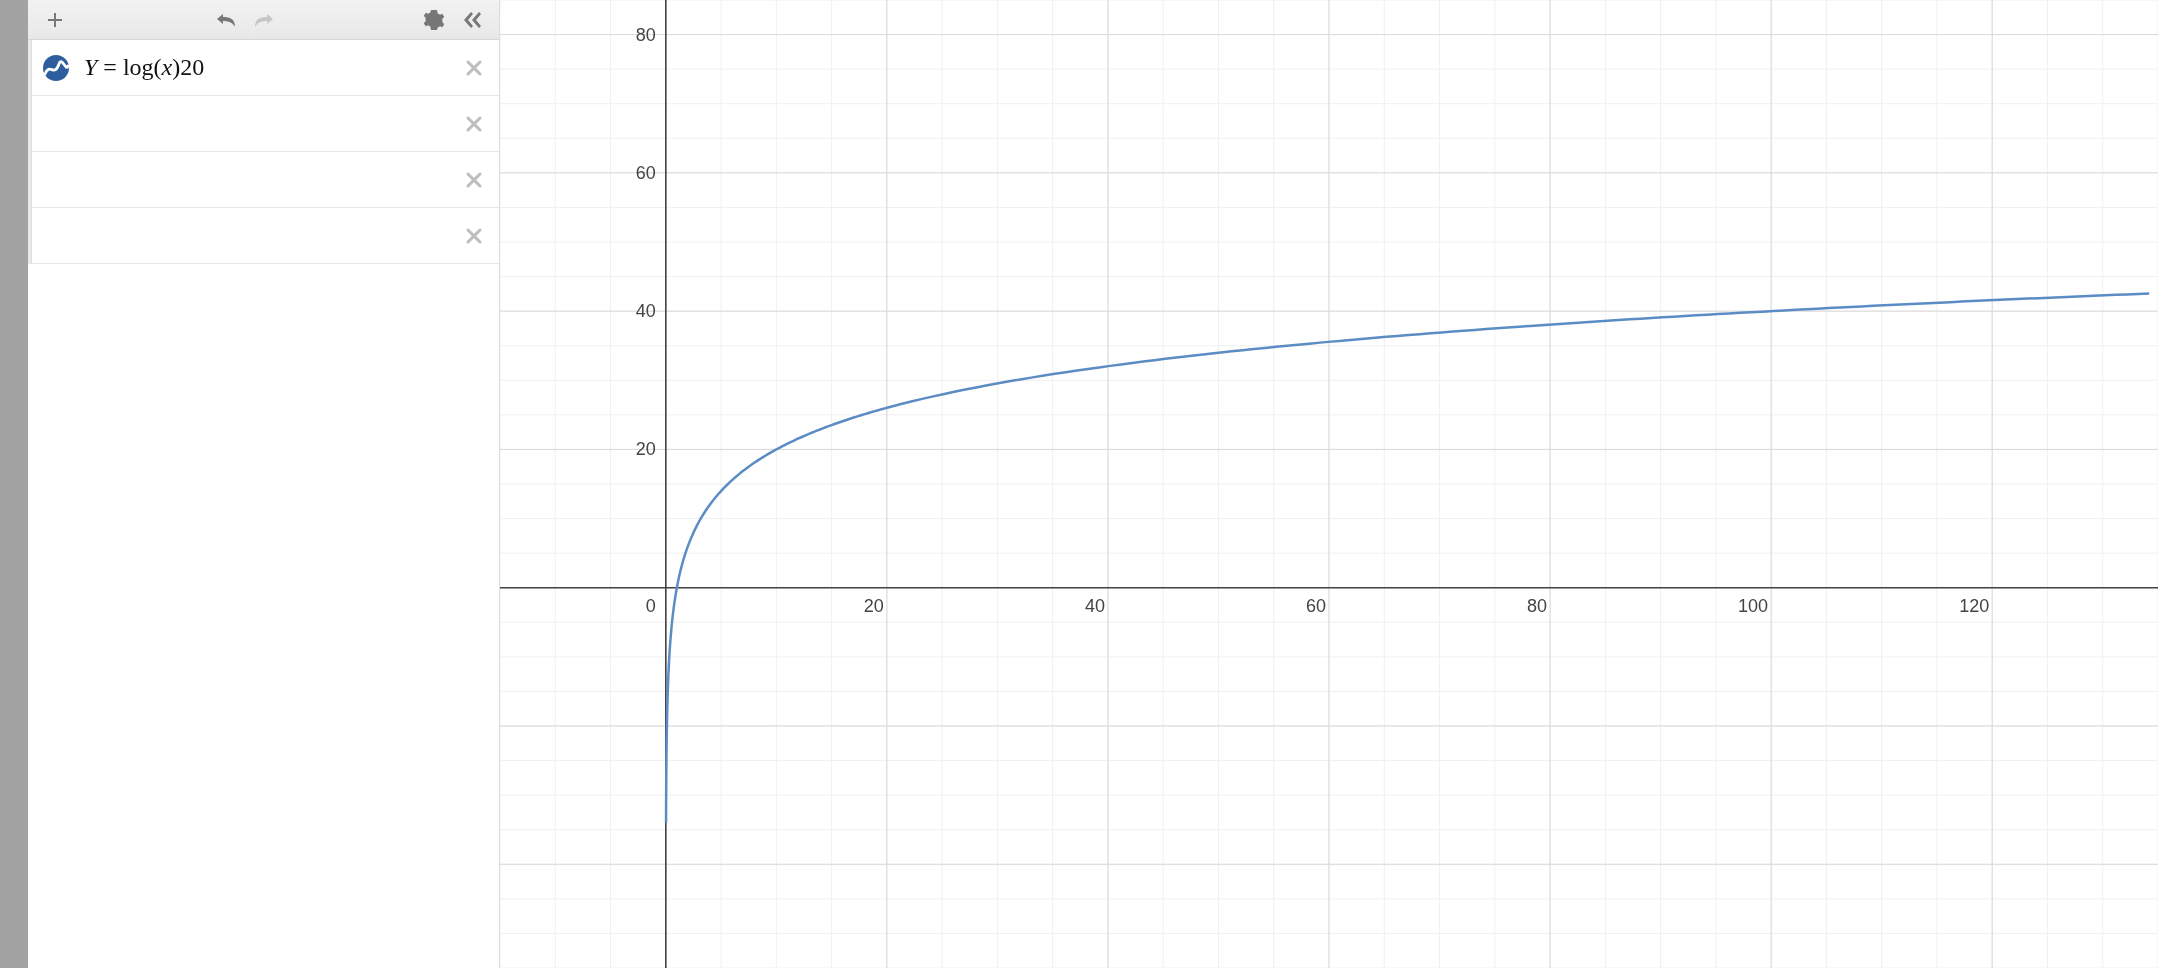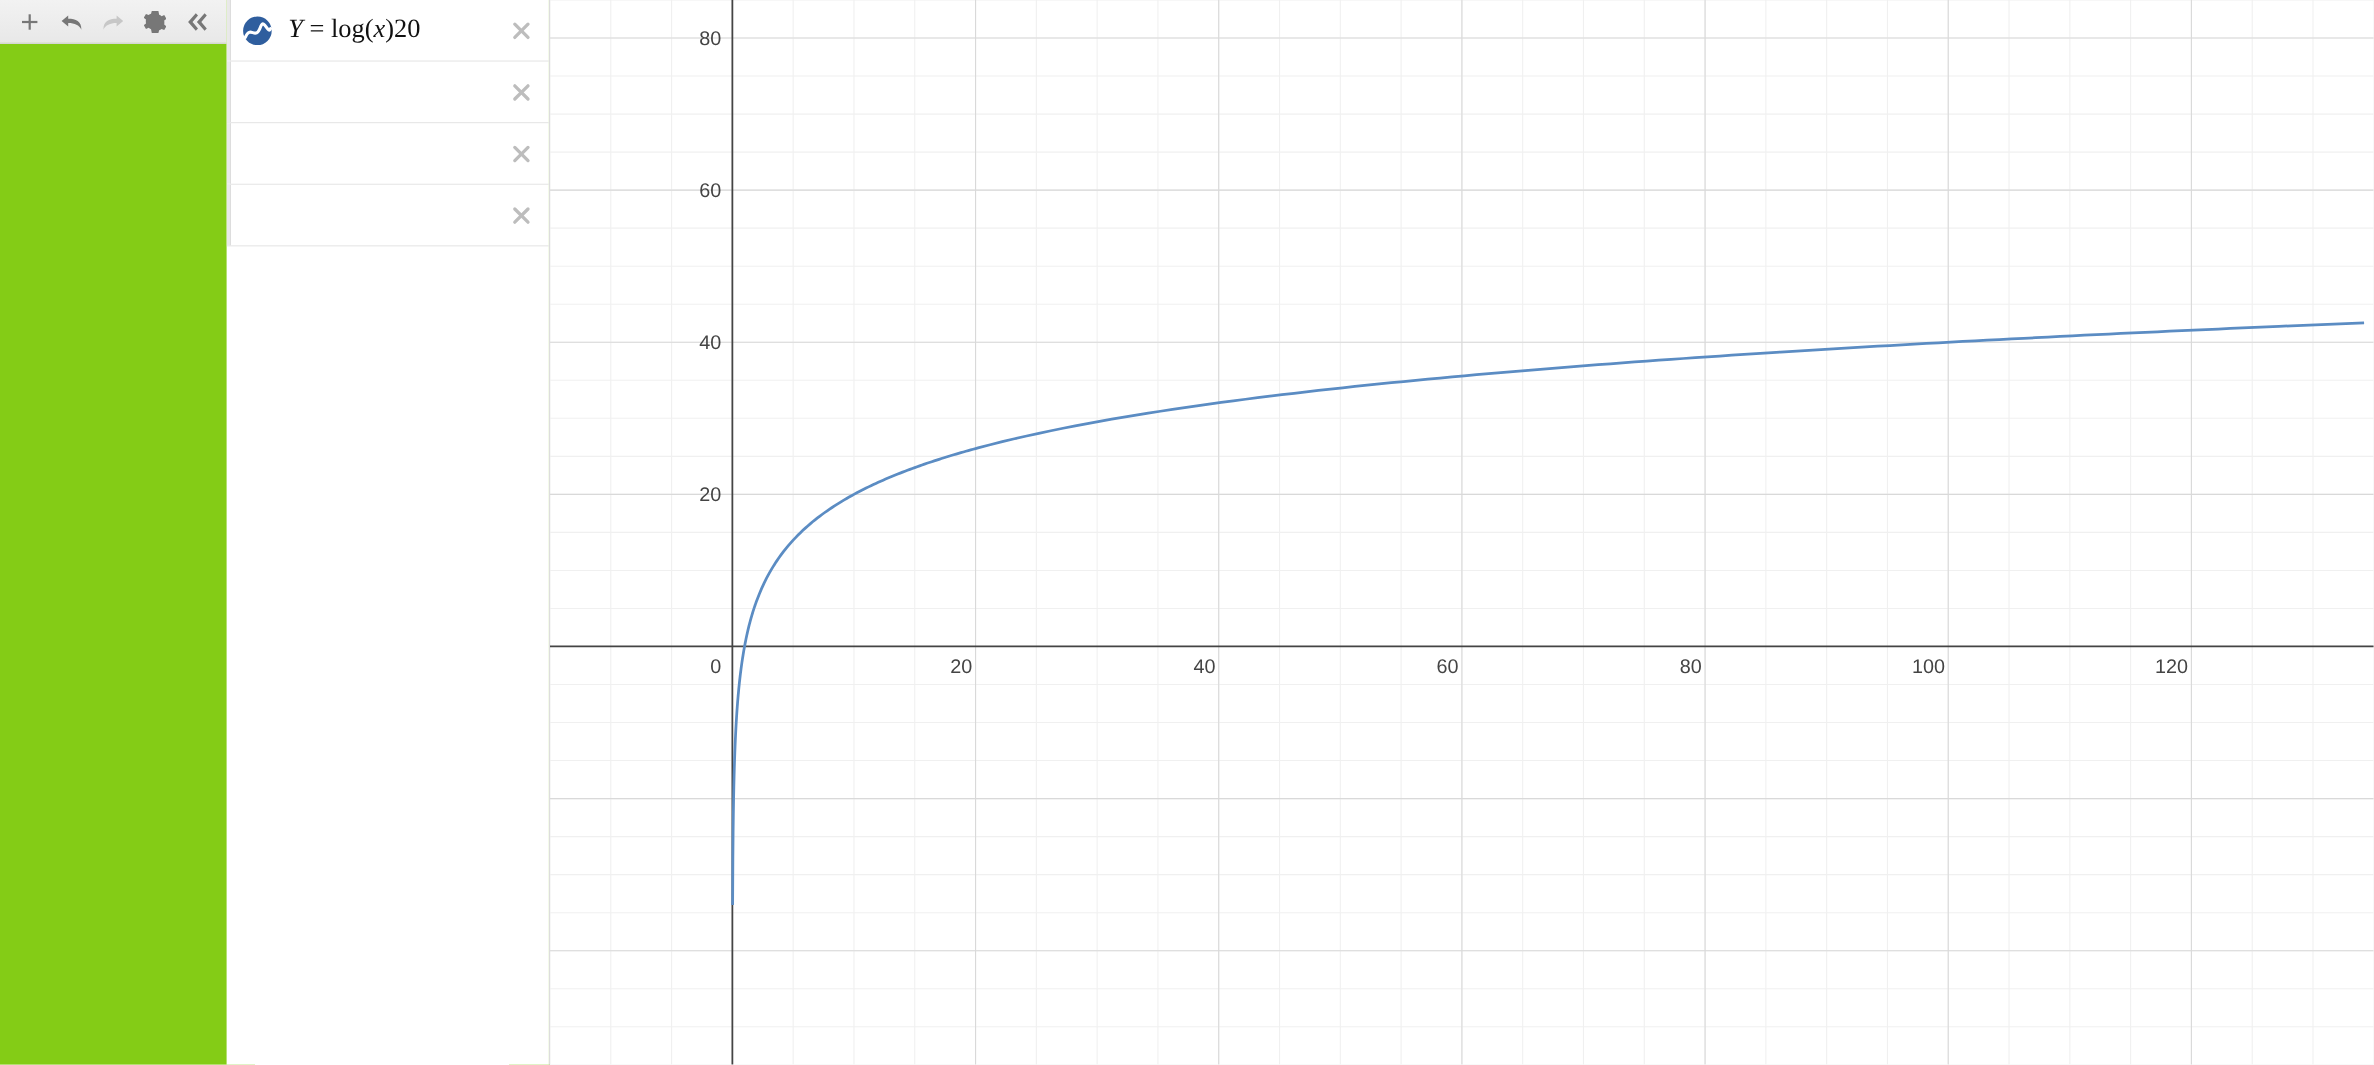--- a/index.html
+++ b/index.html
@@ -10,24 +10,25 @@
     overflow: hidden;
   }
   .app {
     display: flex;
     width: 2158px;
     height: 968px;
   }
   .sidebar {
     width: 500px;
     height: 100%;
-    background: #84cc16;
+    background: #a3a3a3;
     border-right: 1px solid #ddd;
     display: flex;
-    flex-direction: row;
+    flex-direction: column;
+    padding-left: 28px;
   }
   .toolbar {
     height: 40px;
     background: linear-gradient(#f2f2f2, #e8e8e8);
     border-bottom: 1px solid #d6d6d6;
     display: flex;
     align-items: center;
     padding: 0 8px;
   }
   .toolbar .spacer { flex: 1; }

